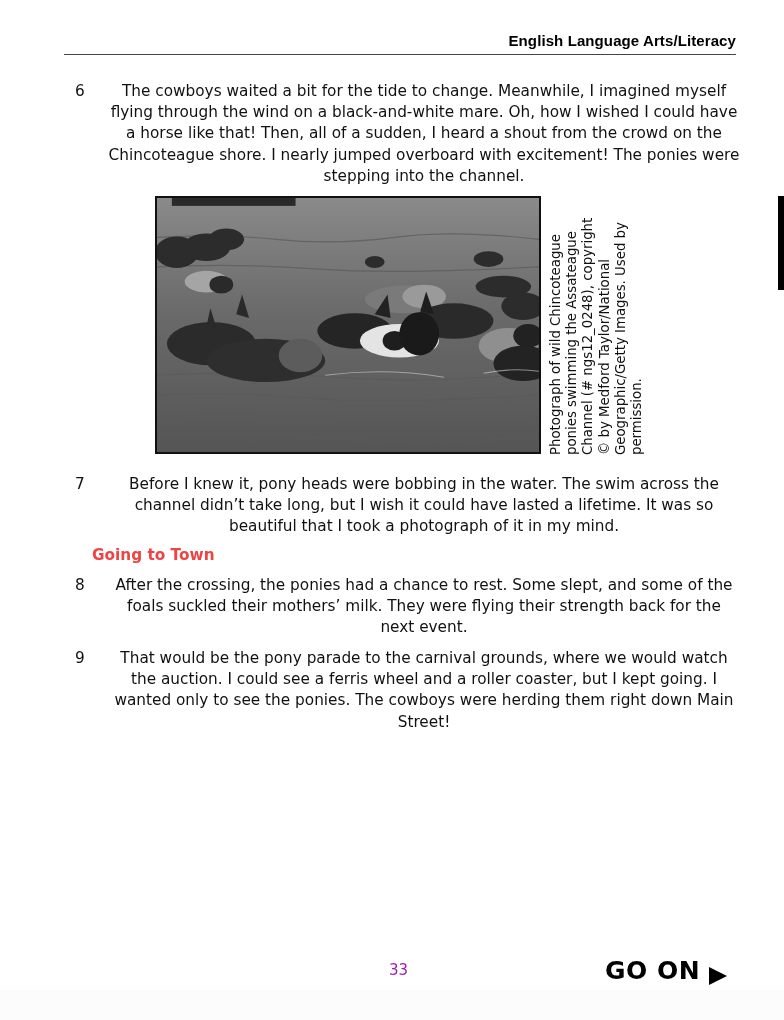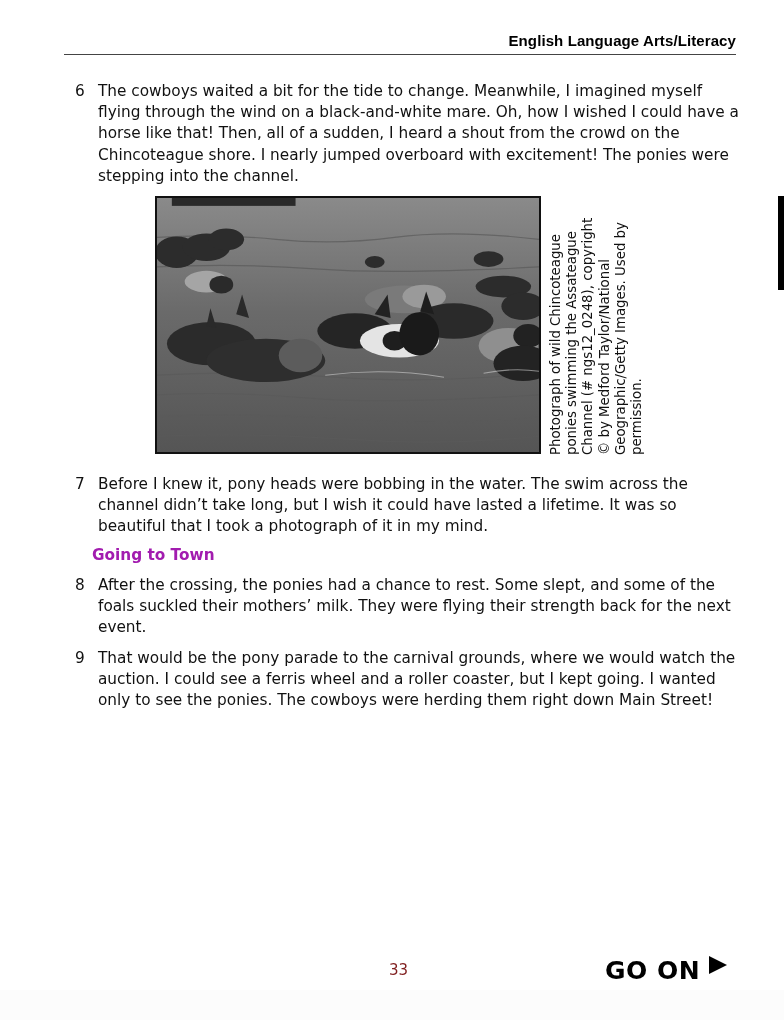--- a/index.html
+++ b/index.html
@@ -27,47 +27,47 @@
     background: #000;
   }
   .para {
     position: absolute; left: 75px; width: 665px;
     font-size: 15.3px; line-height: 21.2px; color: #111;
   }
   .para .num {
     position: absolute; left: 0; top: 0; width: 17px;
   }
   .para .text {
-    display: block; margin-left: 23px;
+    display: block; margin-left: 33px; text-align: center;
   }
   .subhead {
     position: absolute; left: 92px; top: 546px;
-    font-size: 15.3px; font-weight: bold; color: #a21caf;
+    font-size: 15.3px; font-weight: bold; color: #ef4444;
   }
   .figure {
     position: absolute; left: 155px; top: 196px; width: 386px; height: 258px;
     border: 2px solid #111; box-sizing: border-box; overflow: hidden;
     background: #6e6e6e;
   }
   .figure svg { display: block; width: 100%; height: 100%; }
   .caption {
     position: absolute; left: 548px; top: 455px;
     width: 250px;
     transform: rotate(-90deg); transform-origin: 0 0;
     font-size: 13.3px; line-height: 16.2px; color: #111;
   }
   .page-number {
     position: absolute; left: 389px; top: 961px;
-    font-size: 15px; color: #7f1d1d;
+    font-size: 15px; color: #a21caf;
   }
   .go-on {
     position: absolute; left: 605px; top: 956px;
     font-family: "DejaVu Sans", sans-serif; font-weight: bold;
     font-size: 25px; color: #000; letter-spacing: 0.5px;
-    display: flex; align-items: flex-start;
+    display: flex; align-items: flex-end;
   }
   .go-on .arrow {
     display: inline-block; width: 0; height: 0; margin-left: 9px;
     border-top: 9px solid transparent; border-bottom: 9px solid transparent;
     border-left: 18px solid #000;
   }
 </style>
 </head>
 <body>
 

